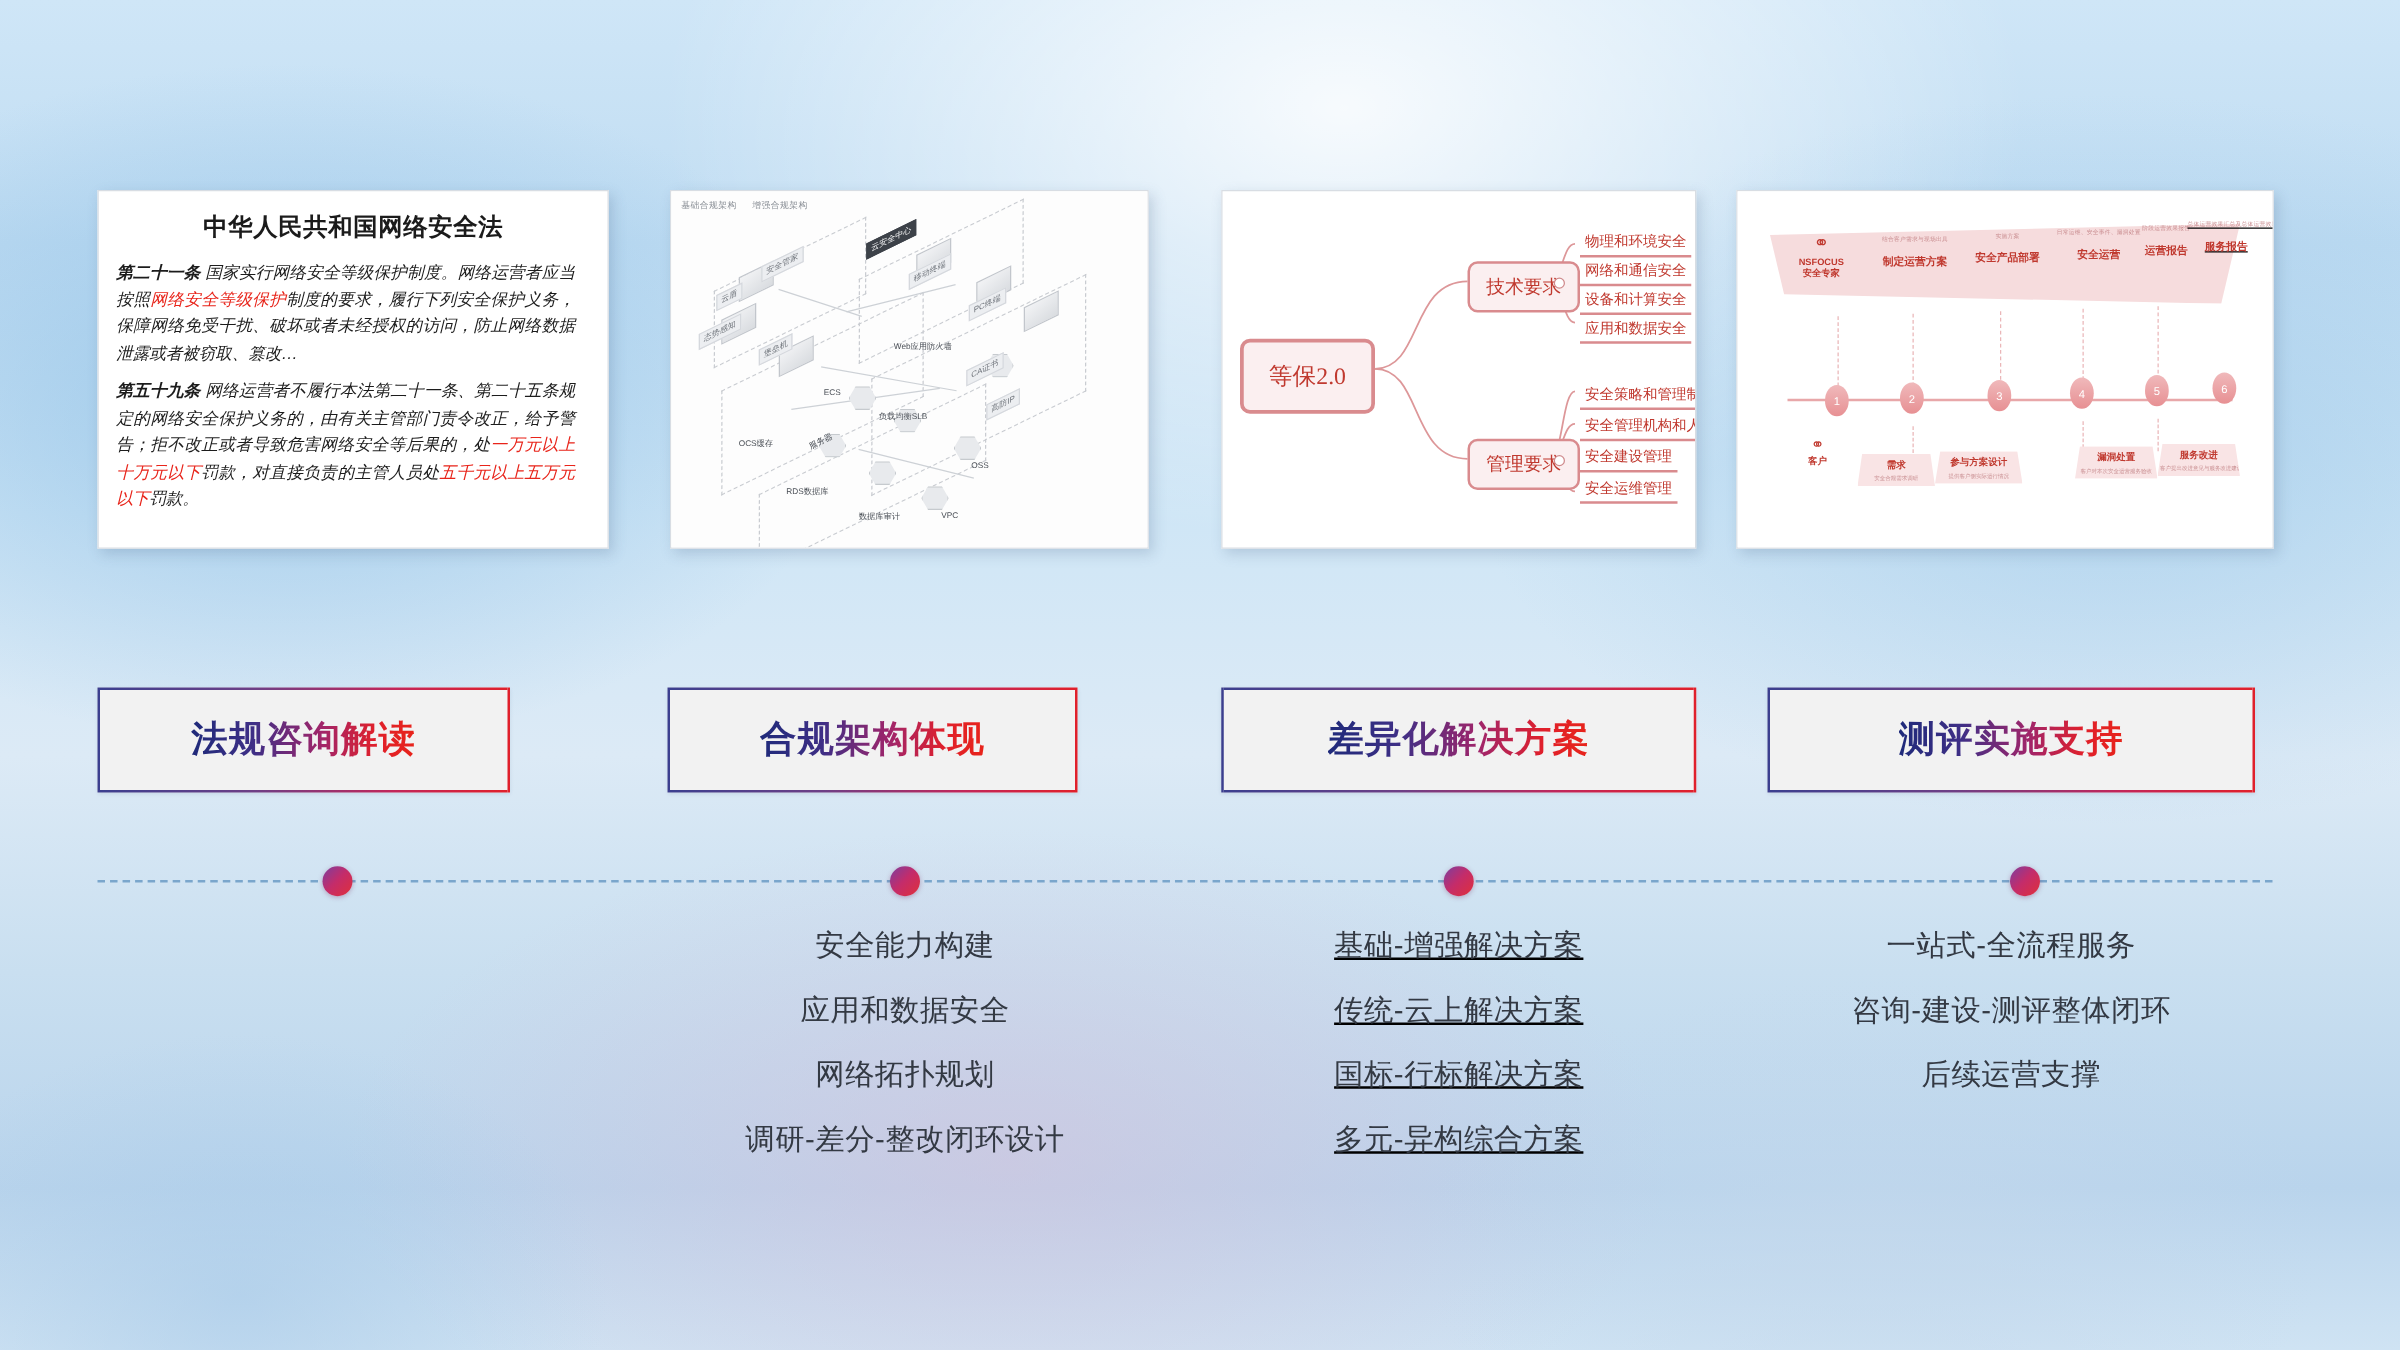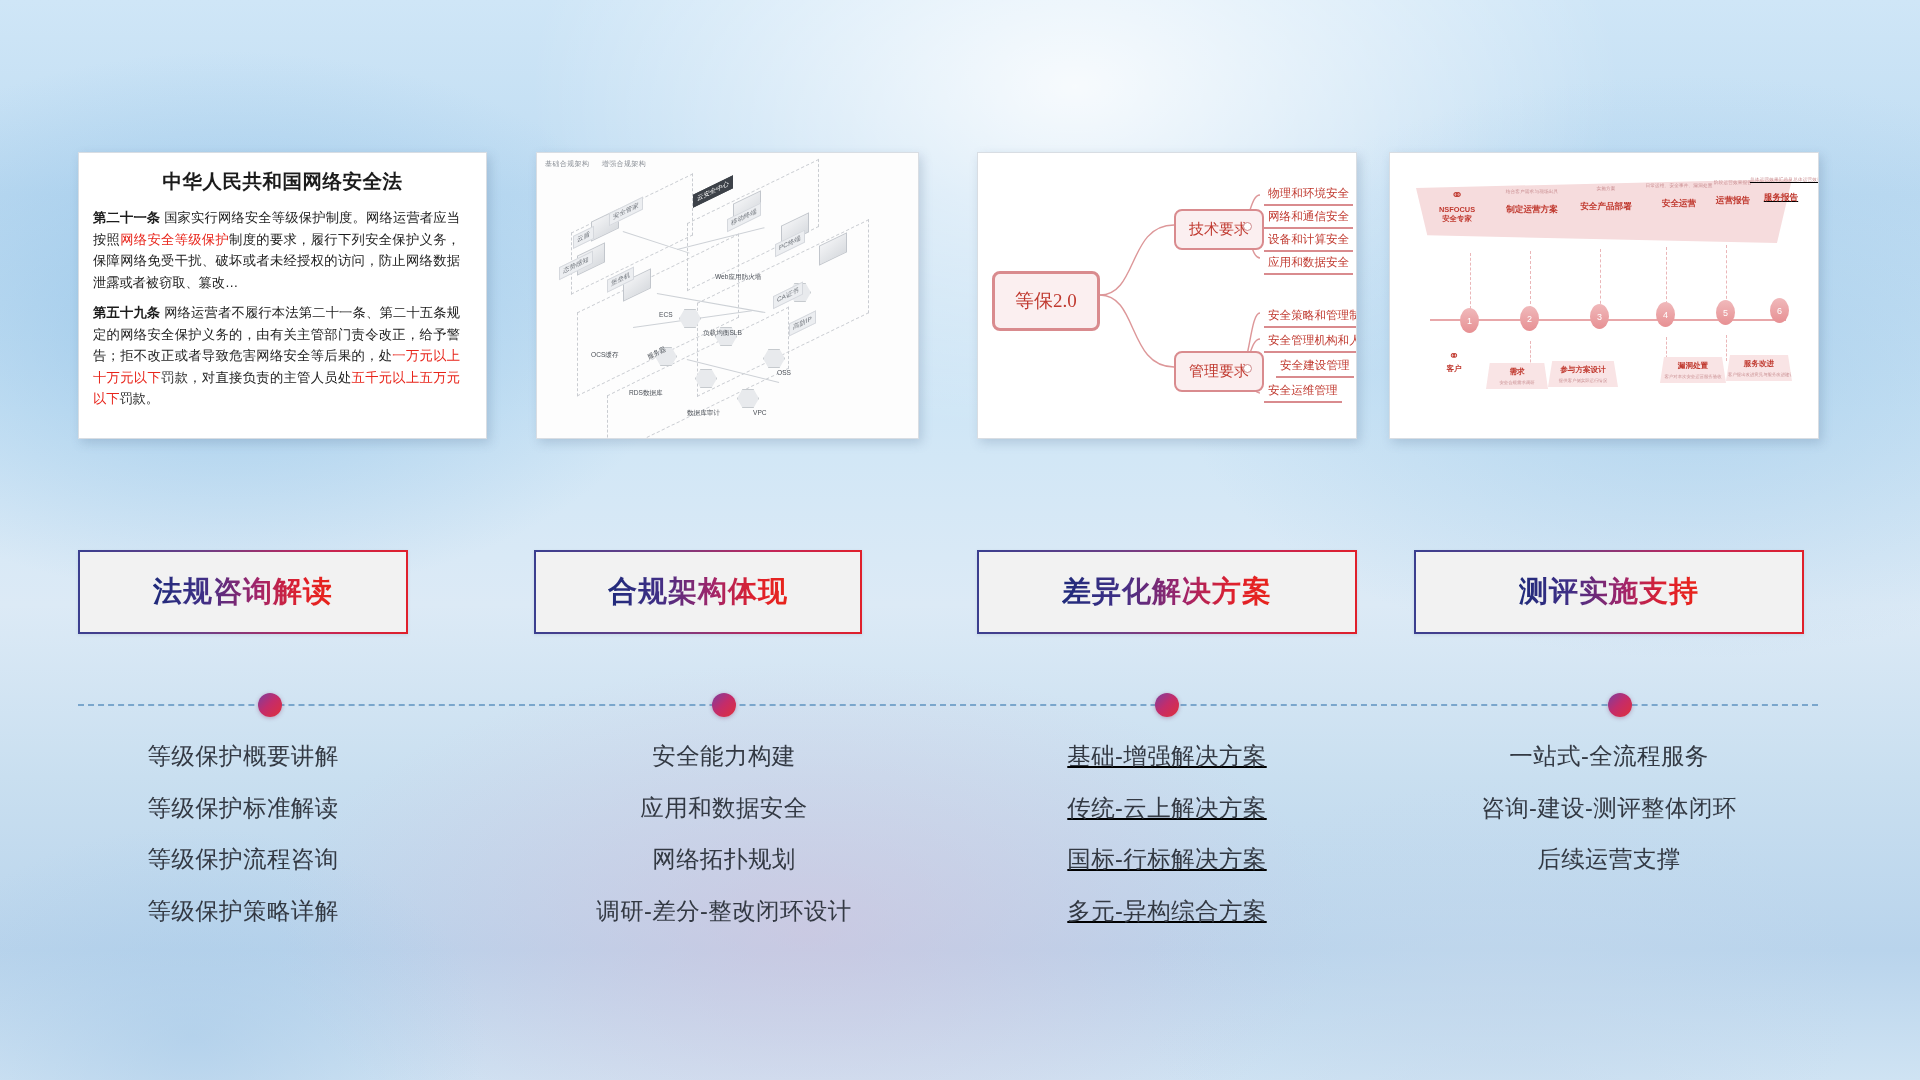--- a/index.html
+++ b/index.html
@@ -47,20 +47,21 @@
 
   
   .law{padding:10px 14px 8px 14px;box-sizing:border-box;height:100%;}
   .law-title{
     text-align:center;font-weight:bold;font-size:19.5px;color:#1b1b1b;
     letter-spacing:.5px;margin:5px 0 12px 0;
   }
   .law-p{
     font-size:13.3px;line-height:1.62;color:#1c1c1c;text-align:justify;margin:0 12px 9px 0;
     letter-spacing:-.1px;
+    font-style:italic;
   }
   .law-p b{font-weight:bold;}
   .law-p .hl{color:#e8241a;}
 
   
   .arch{position:relative;width:100%;height:100%;background:#fdfdfd;}
   .arch-head{position:absolute;left:8px;top:6px;font-size:7px;color:#8a8f96;letter-spacing:.4px;}
   .arch-head span{margin-right:10px;}
   .arch-canvas{position:absolute;inset:0;}
   .iso{
@@ -270,21 +271,21 @@
         <div class="mdot" style="left:265px;top:69px;"></div>
         <div class="mleaf" style="left:286px;top:32px;">物理和环境安全</div>
         <div class="mleaf" style="left:286px;top:55px;">网络和通信安全</div>
         <div class="mleaf" style="left:286px;top:78px;">设备和计算安全</div>
         <div class="mleaf" style="left:286px;top:101px;">应用和数据安全</div>
 
         <div class="mnode" style="left:196px;top:198px;">管理要求</div>
         <div class="mdot" style="left:265px;top:211px;"></div>
         <div class="mleaf" style="left:286px;top:154px;">安全策略和管理制度</div>
         <div class="mleaf" style="left:286px;top:179px;">安全管理机构和人员</div>
-        <div class="mleaf" style="left:286px;top:204px;margin-left:12px;">安全建设管理</div>
+        <div class="mleaf" style="left:286px;top:204px;">安全建设管理</div>
         <div class="mleaf" style="left:286px;top:229px;">安全运维管理</div>
       </div>
     </div>
 
     <div class="card c4">
       <div class="proc">
         <div class="ribbon"></div>
 
         <div class="expert">
           <div class="expert-ico">⚭</div>
@@ -374,26 +375,20 @@
 
   <div class="timeline">
     <div class="tl-line"></div>
     <div class="tl-dot" style="left:258px;"></div>
     <div class="tl-dot" style="left:712px;"></div>
     <div class="tl-dot" style="left:1155px;"></div>
     <div class="tl-dot" style="left:1608px;"></div>
   </div>
 
   <div class="lists">
-    <div class="lcol l1">
-      <div class="litem">等级保护概要讲解</div>
-      <div class="litem">等级保护标准解读</div>
-      <div class="litem">等级保护流程咨询</div>
-      <div class="litem">等级保护策略详解</div>
-    </div>
     <div class="lcol l2">
       <div class="litem">安全能力构建</div>
       <div class="litem">应用和数据安全</div>
       <div class="litem">网络拓扑规划</div>
       <div class="litem">调研-差分-整改闭环设计</div>
     </div>
     <div class="lcol l3">
       <div class="litem">基础-增强解决方案</div>
       <div class="litem">传统-云上解决方案</div>
       <div class="litem">国标-行标解决方案</div>

